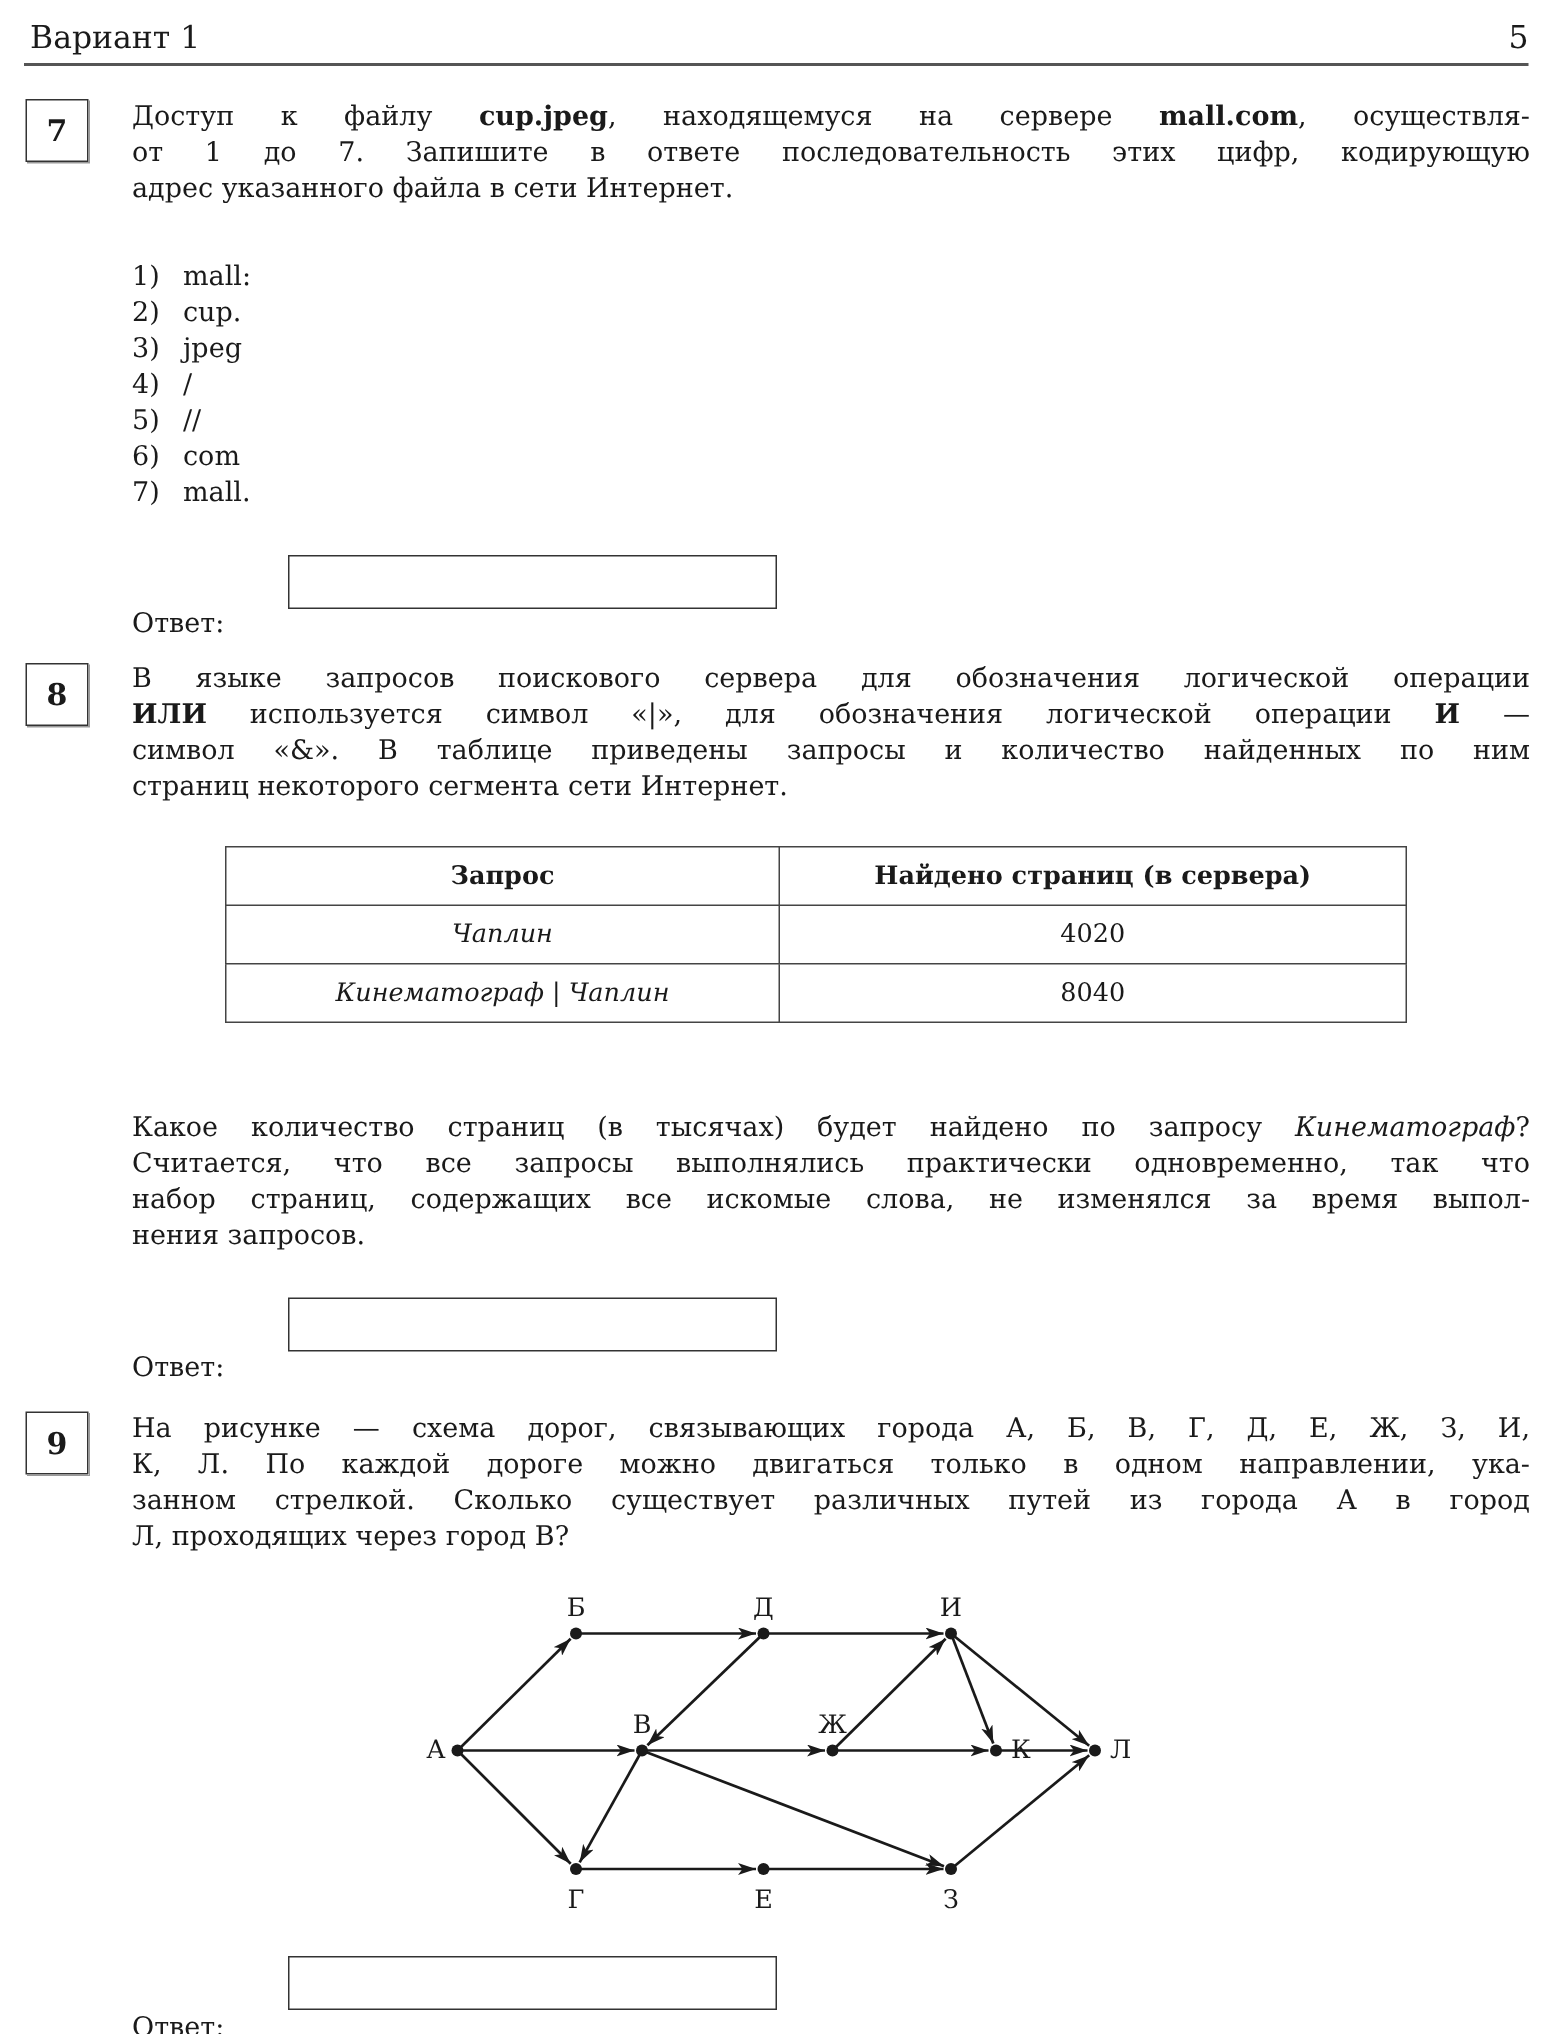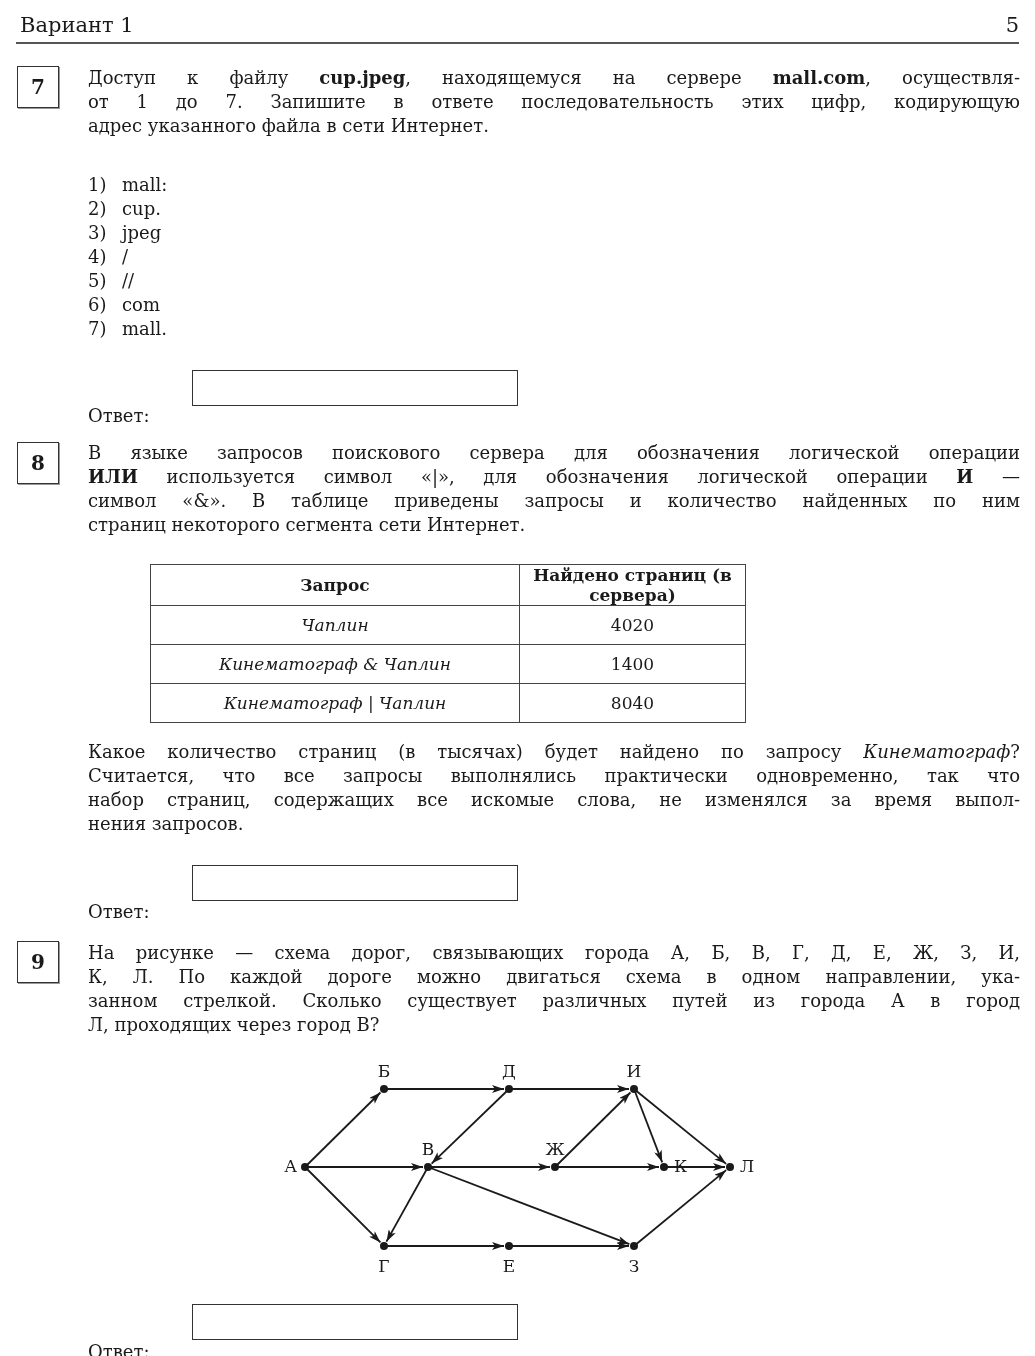--- a/index.html
+++ b/index.html
@@ -36,21 +36,21 @@
   .opts .opt { display: flex; }
   .opts .n { width: 34px; }
 
   .ans-label { position: absolute; left: 88px; font-size: 18px; margin-top: 28px; }
   .ans-box {
     position: absolute; left: 192px; width: 326px; height: 36px;
     border: 1.5px solid #333; box-sizing: border-box; background: #fff;
   }
 
   table.q8 {
-    position: absolute; left: 150px; top: 564px; width: 596px;
+    position: absolute; left: 150px; top: 564px; width: 788px;
     border-collapse: collapse; font-size: 17px;
   }
   table.q8 th, table.q8 td {
     border: 1.3px solid #444; height: 38px; text-align: center; padding: 0;
   }
   table.q8 th { font-weight: bold; }
   table.q8 td.q { font-style: italic; width: 368px; }
 
   svg.graph { position: absolute; left: 270px; top: 1050px; }
   svg.graph text { font-family: "DejaVu Serif", "Liberation Serif", serif; font-size: 17px; fill: #1a1a1a; }
@@ -116,43 +116,39 @@
       <th>Запрос</th>
       <th>Найдено страниц (в сервера)</th>
     </tr>
   </thead>
   <tbody>
     <tr>
       <td class="q">Чаплин</td>
       <td>4020</td>
     </tr>
     <tr>
-      <td class="q">Кинематограф &amp; Чаплин</td>
-      <td>1400</td>
-    </tr>
-    <tr>
       <td class="q">Кинематограф | Чаплин</td>
       <td>8040</td>
     </tr>
   </tbody>
 </table>
 
 <div class="para" style="top:740px">
     <span class="line">Какое количество страниц (в тысячах) будет найдено по запросу <i>Кинематограф</i>?</span>
     <span class="line">Считается, что все запросы выполнялись практически одновременно, так что</span>
     <span class="line">набор страниц, содержащих все искомые слова, не изменялся за время выпол-</span>
     <span class="line last">нения запросов.</span>
   </div>
 <div class="ans-label" style="top:873px">Ответ:</div>
 <input class="ans-box" style="top: 865px;" value="">
 
 <div class="qnum" style="top:941px">9</div>
 <div class="para" style="top:941px">
     <span class="line">На рисунке — схема дорог, связывающих города А, Б, В, Г, Д, Е, Ж, З, И,</span>
-    <span class="line">К, Л. По каждой дороге можно двигаться схема в одном направлении, ука-</span>
+    <span class="line">К, Л. По каждой дороге можно двигаться только в одном направлении, ука-</span>
     <span class="line">занном стрелкой. Сколько существует различных путей из города А в город</span>
     <span class="line last">Л, проходящих через город В?</span>
   </div>
 
 <svg class="graph" width="500" height="230">
   <defs>
     <marker id="arr" viewBox="0 0 12 8" refX="12" refY="4" markerWidth="12" markerHeight="8" markerUnits="userSpaceOnUse" orient="auto">
       <path d="M0,0 L12,4 L0,8 L3,4 Z" fill="#1a1a1a"></path>
     </marker>
   </defs>

